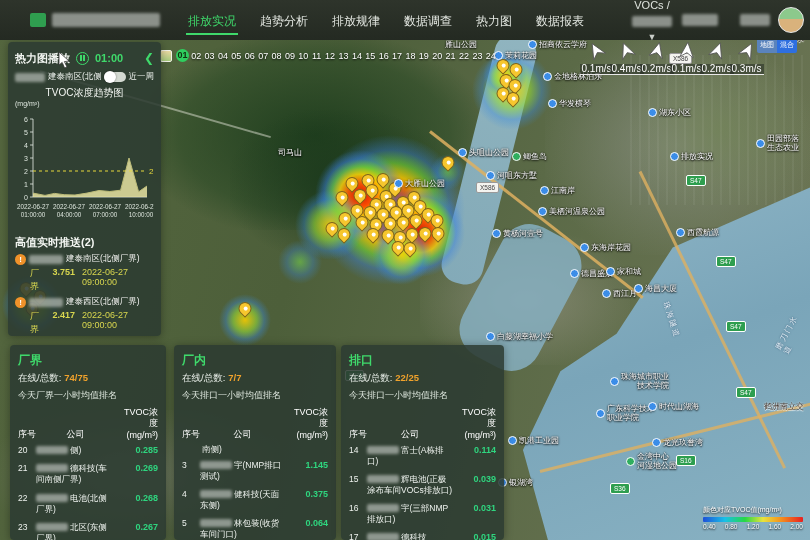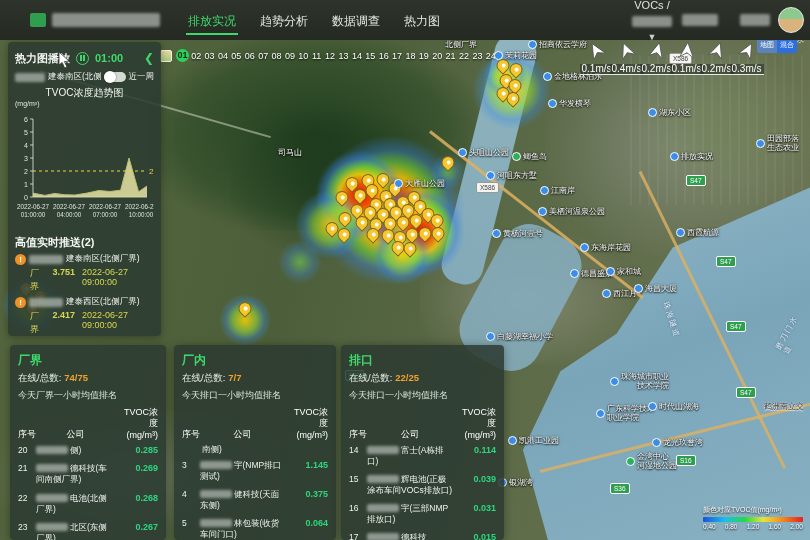--- a/index.html
+++ b/index.html
@@ -272,21 +272,21 @@
       <div class="pin-wrap" style="left: 503px; top: 103px;">
         <div class="pin"></div>
       </div>
       <div class="pin-wrap" style="left: 513px; top: 108px;">
         <div class="pin"></div>
       </div>
     </div>
   <div id="label-layer">
       <div class="mlabel" style="left: 100px; top: 25px;"><span>中国石化加油站</span></div>
       <div class="mlabel" style="left: 494px; top: 51px;"><span class="mic b"></span><span>茉莉花园</span></div>
-      <div class="mlabel" style="left: 445px; top: 40px;"><span>北侧厂界</span></div>
+      <div class="mlabel" style="left: 445px; top: 40px;"><span>雁山公园</span></div>
       <div class="mlabel" style="left: 528px; top: 40px;"><span class="mic b"></span><span>招商依云学府</span></div>
       <div class="mlabel d" style="left: 760px; top: 25px;"><span>大沙口水闸</span></div>
       <div class="mlabel" style="left: 543px; top: 72px;"><span class="mic b"></span><span>金地格林泊乐</span></div>
       <div class="mlabel" style="left: 548px; top: 99px;"><span class="mic b"></span><span>华发横琴</span></div>
       <div class="mlabel" style="left: 648px; top: 108px;"><span class="mic b"></span><span>湖东小区</span></div>
       <div class="mlabel" style="left: 670px; top: 152px;"><span class="mic b"></span><span>排放实况</span></div>
       <div class="mlabel" style="left: 756px; top: 134px;"><span class="mic b"></span><span>田园部落
 生态农业</span></div>
       <div class="mlabel" style="left: 458px; top: 148px;"><span class="mic b"></span><span>头咀山公园</span></div>
       <div class="mlabel" style="left: 394px; top: 179px;"><span class="mic b"></span><span>大雁山公园</span></div>
@@ -328,22 +328,24 @@
     </div>
 
   <div id="topbar">
     <div id="logo-block">
       <span style="width:16px;height:14px;background:#2f9e4f;border-radius:2px;display:inline-block;"></span>
       <span class="redact" style="width:108px;height:14px;"></span>
     </div>
     <div id="tabs">
         <div class="tab active">排放实况</div>
         <div class="tab">趋势分析</div>
+        <div class="tab">排放规律</div>
         <div class="tab">数据调查</div>
         <div class="tab">热力图</div>
+        <div class="tab">数据报表</div>
       </div>
     <div id="topbar-right">
       <div id="vocs-select" style="margin-right:10px;">
         <span>VOCs /</span>
         <span class="redact" style="width:40px;height:11px;"></span>
         <span class="chev">▼</span>
       </div>
       <span class="redact" style="width:36px;height:12px;margin-right:22px;"></span>
       <span class="redact" style="width:30px;height:12px;margin-right:8px;"></span>
       <div id="avatar" style="margin-right:6px;"></div>

